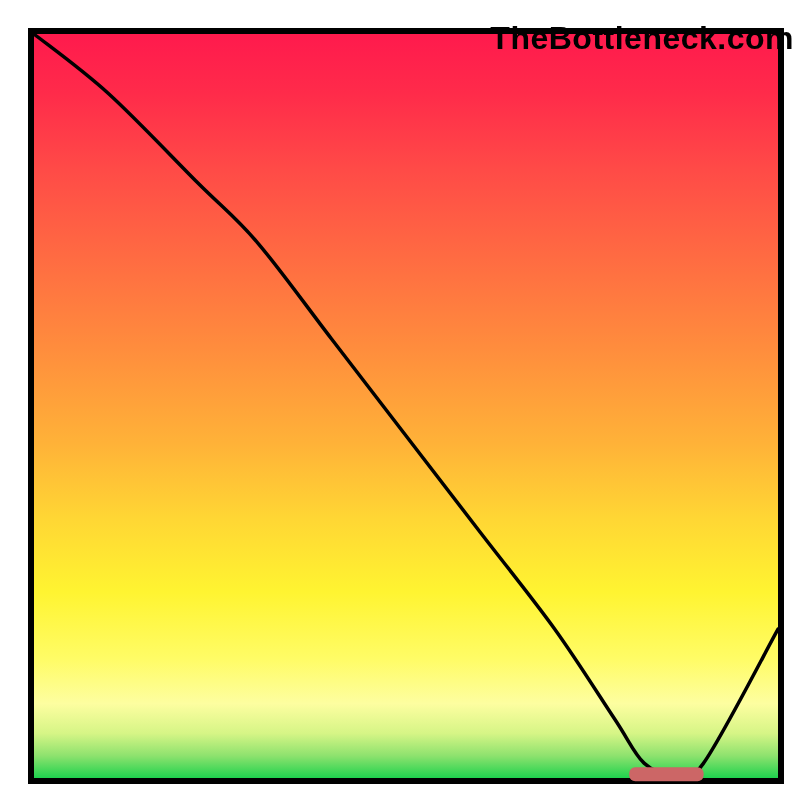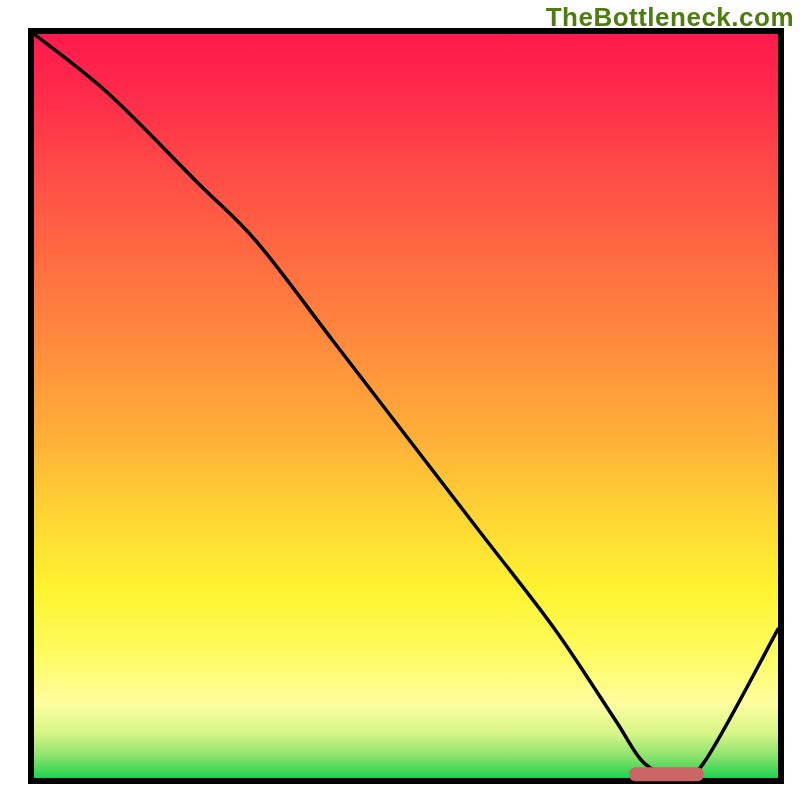--- a/index.html
+++ b/index.html
@@ -11,25 +11,25 @@
     font-family: Arial, Helvetica, sans-serif;
   }
   .frame {
     position: relative;
     width: 800px;
     height: 800px;
     box-sizing: border-box;
   }
   .watermark {
     position: absolute;
-    top: 2px;
+    top: 20px;
     right: 6px;
-    font-size: 26px;
+    font-size: 32px;
     font-weight: bold;
-    color: #4d7c0f;
+    color: #000000;
     letter-spacing: 0.5px;
     z-index: 10;
   }
   
   .plot-area {
     position: absolute;
     left: 28px;
     top: 28px;
     width: 744px;
     height: 744px;

